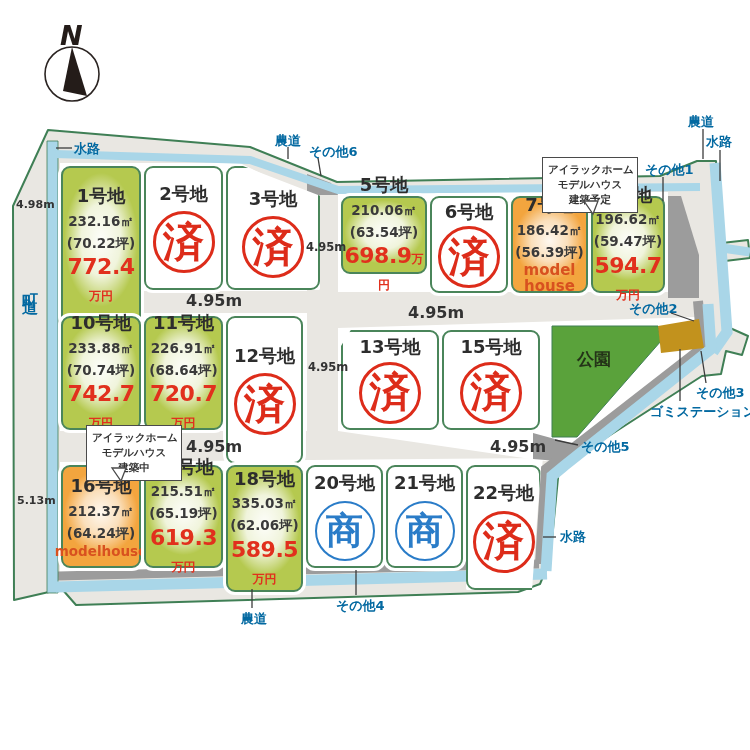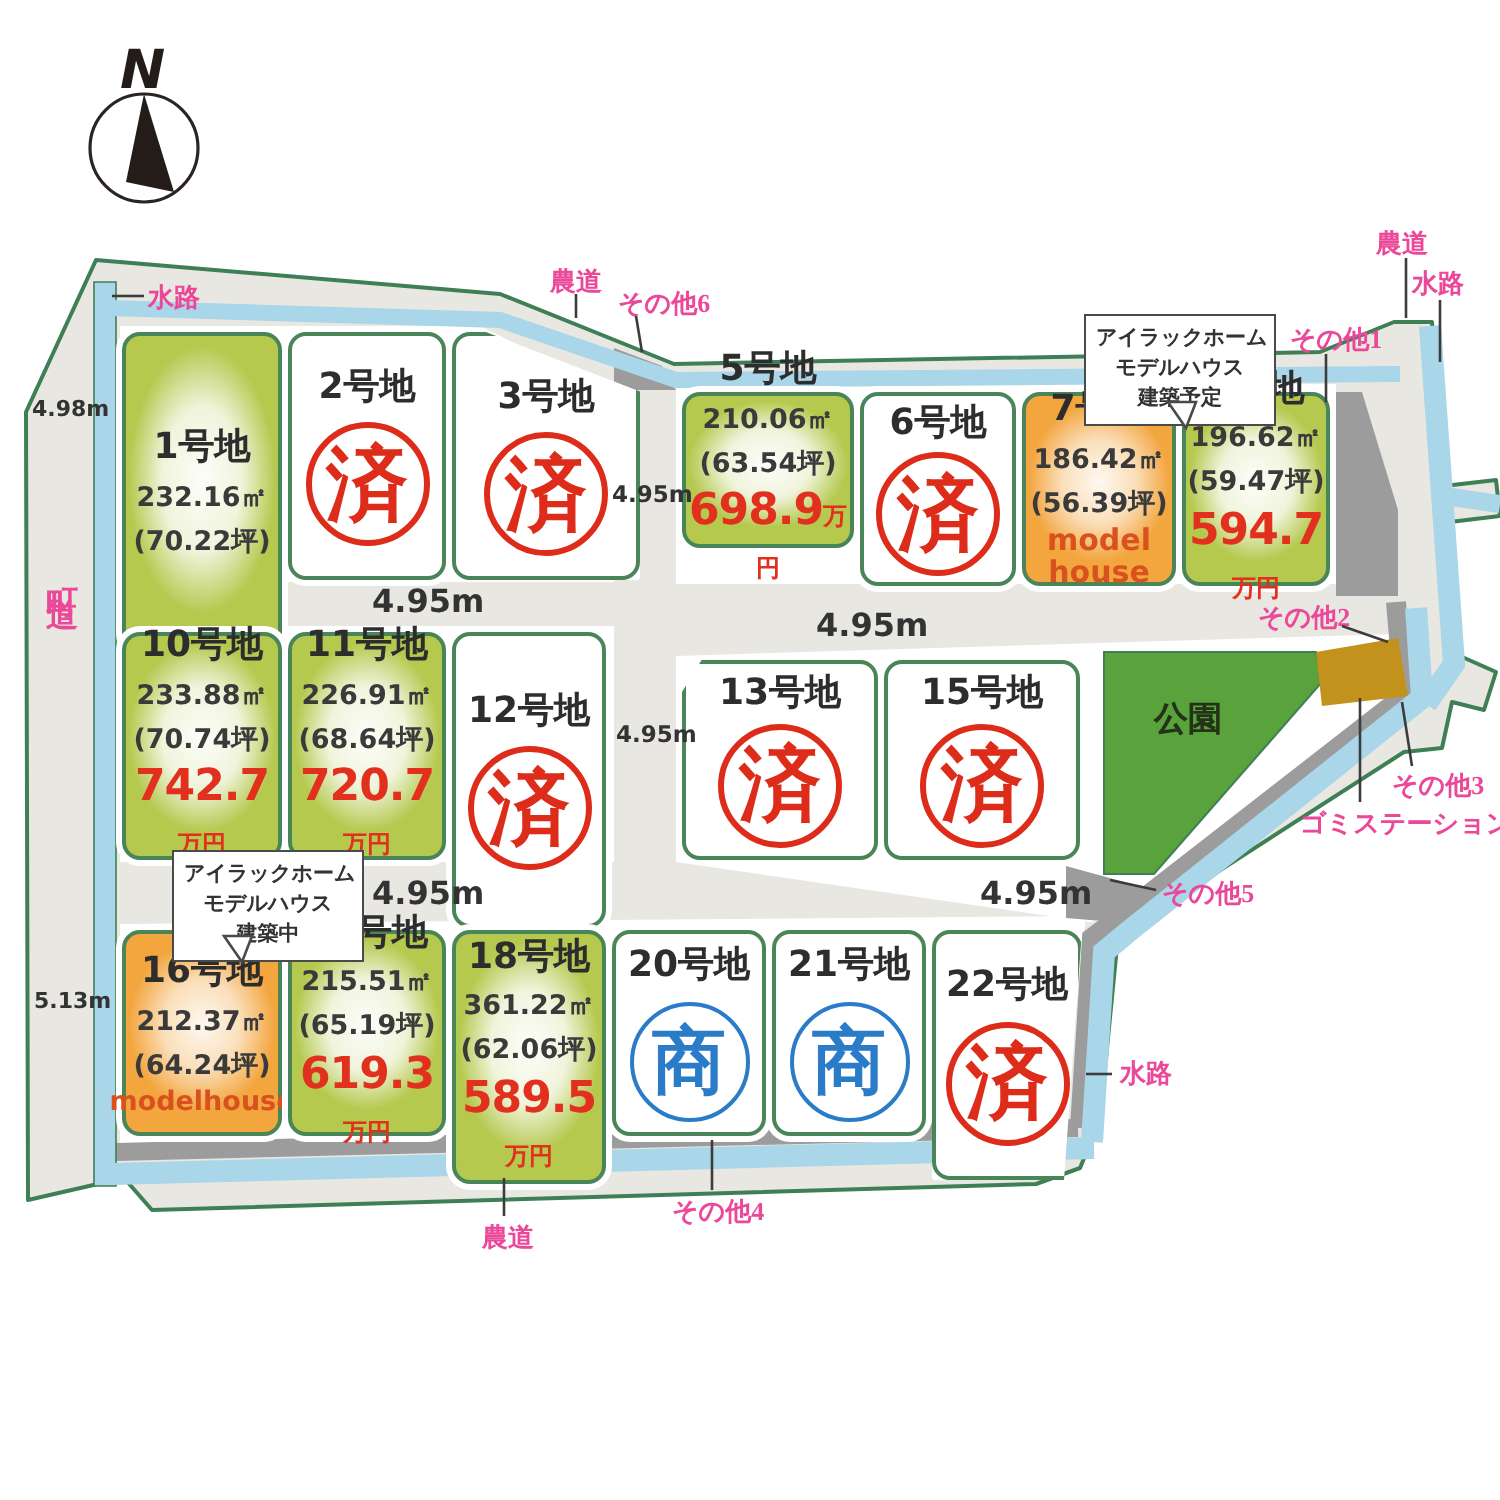--- a/index.html
+++ b/index.html
@@ -13,21 +13,21 @@
   .lot.model-house{background:radial-gradient(ellipse 62% 55% at 50% 46%,rgba(255,255,255,.92) 0%,rgba(255,255,255,.65) 40%,rgba(255,255,255,0) 78%),#f3a53e;}
   .lot.sold,.lot.negotiating{background:#fff;}
   .num{font-size:18px;font-weight:700;color:#2d2d2d;}
   .area{font-size:13.5px;font-weight:700;color:#3a3a3a;margin-top:6px;}
   .price{margin-top:3px;font-weight:800;color:#e1301d;font-size:22px;letter-spacing:-.5px;}
   .price .unit{font-size:12px;letter-spacing:0;}
   .note{margin-top:3px;font-weight:700;color:#d8511f;font-size:15px;line-height:1.05;}
   .stamp{margin-top:7px;width:56px;height:56px;border-radius:50%;display:flex;align-items:center;justify-content:center;font-weight:700;}
   .stamp.sold{border:3px solid #dd2c1a;color:#dd2c1a;font-size:41px;}
   .stamp.nego{border:2.5px solid #2a7cc8;color:#2a7cc8;font-size:37px;}
-  .lbl{position:absolute;z-index:20;font-weight:700;color:#ec4899;font-size:13px;white-space:nowrap;font-family:Liberation Serif, serif;}
+  .lbl{position:absolute;z-index:20;font-weight:700;color:#0369a1;font-size:13px;white-space:nowrap;}
   .dim{position:absolute;z-index:20;font-weight:700;color:#333;white-space:nowrap;}
   .vtext{writing-mode:vertical-rl;letter-spacing:5px;}
   .callout{position:absolute;z-index:25;background:#fff;border:1.5px solid #4a4a4a;padding:4px 5px;
            font-size:10.5px;font-weight:600;color:#333;text-align:center;line-height:1.45;white-space:nowrap;}
   .compass-n{position:absolute;z-index:20;font-size:27px;font-weight:700;font-style:italic;color:#241c19;}
   .park-lbl{position:absolute;z-index:20;font-size:17px;font-weight:700;color:#243318;}
 </style>
 </head>
 <body>
 
@@ -59,20 +59,21 @@
     <path d="M708,304 L711,349 L564,466 L552,476 L546,571" fill="none" stroke="#a9d6e8" stroke-width="11"></path>
     <path d="M56,587 L547,574" fill="none" stroke="#a9d6e8" stroke-width="11"></path>
   </svg>
 
   <div class="compass-n" style="left:60px;top:20px;">N</div>
 
   <div class="lot available" style="left:61px;top:166px;width:80px;height:160px">
     <div class="num">1号地</div>
     <div class="area">232.16㎡</div>
     <div class="area">(70.22坪)</div>
+    <div class="price"><span>772.4</span><span class="unit">万円</span></div>
   </div>
   <div class="lot sold" style="left:144px;top:166px;width:79px;height:124px">
     <div class="num">2号地</div>
     <div class="stamp sold">済</div>
   </div>
   <div class="lot sold" style="left:226px;top:166px;width:94px;height:124px;clip-path:polygon(0 0,18% 0,100% 24%,100% 100%,0 100%)">
     <div class="num" style="margin-top:10px">3号地</div>
     <div class="stamp sold">済</div>
   </div>
   <div class="lot available" style="left:341px;top:196px;width:86px;height:78px">
@@ -128,21 +129,21 @@
     <div class="note" style="font-size:13.5px">modelhouse</div>
   </div>
   <div class="lot available" style="left:144px;top:465px;width:79px;height:103px">
     <div class="num">17号地</div>
     <div class="area">215.51㎡</div>
     <div class="area">(65.19坪)</div>
     <div class="price"><span>619.3</span><span class="unit">万円</span></div>
   </div>
   <div class="lot available" style="left:226px;top:465px;width:77px;height:127px">
     <div class="num">18号地</div>
-    <div class="area">361.22㎡</div>
+    <div class="area">335.03㎡</div>
     <div class="area">(62.06坪)</div>
     <div class="price"><span>589.5</span><span class="unit">万円</span></div>
   </div>
   <div class="lot negotiating" style="left:306px;top:465px;width:77px;height:103px">
     <div class="num">20号地</div>
     <div class="stamp nego">商</div>
   </div>
   <div class="lot negotiating" style="left:386px;top:465px;width:77px;height:103px">
     <div class="num">21号地</div>
     <div class="stamp nego">商</div>

